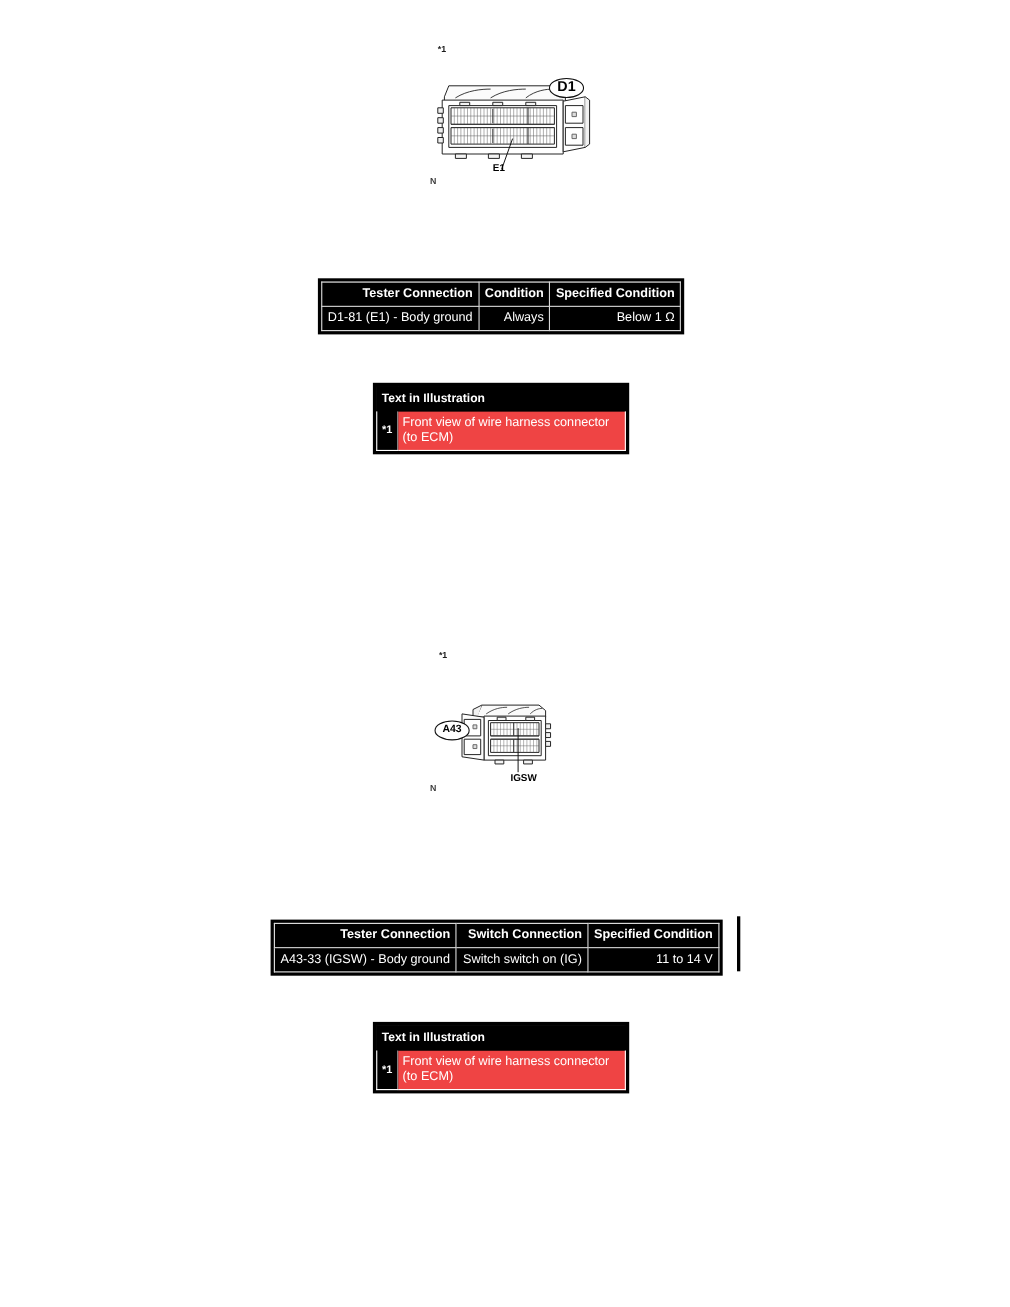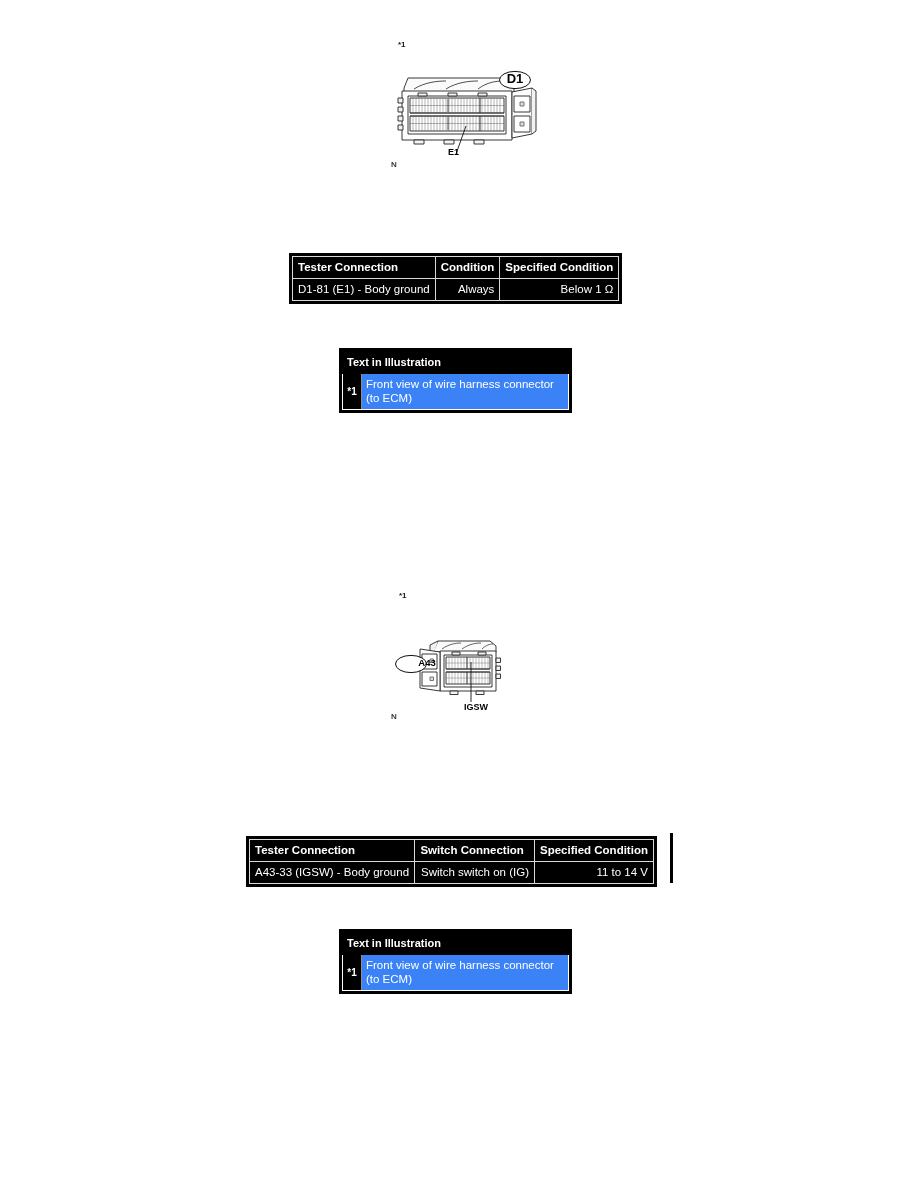--- a/index.html
+++ b/index.html
@@ -63,21 +63,21 @@
     color: #ffffff;
     background: #000000;
     font-size: 11.5px;
     line-height: 14px;
     padding: 3px 5px 4px 5px;
     border: 1px solid #d9d9d9;
     white-space: nowrap;
   }
   table.spec th {
     font-weight: bold;
-    text-align: left;
+    text-align: right;
     margin-left: 43px;
   }
   table.spec td {
     font-weight: normal;
     text-align: left;
   }
   table.spec td.center { text-align: right; }
 
   
   .til-wrap {
@@ -109,21 +109,21 @@
     line-height: 12px;
     width: 16px;
     text-align: center;
     vertical-align: middle;
     border: 1px solid #ffffff;
     border-right: 1px solid #8f8f8f;
     padding: 2px 1px 2px 1px;
   }
   table.til td.body {
     color: #ffffff;
-    background: #3b82f6;
+    background: #ef4444;
     font-size: 11.5px;
     line-height: 14px;
     text-align: left;
     vertical-align: top;
     border: 1px solid #ffffff;
     border-left: none;
     padding: 3px 4px 4px 4px;
   }
 
   
@@ -309,21 +309,21 @@
 
         <path d="M53,26 L53,66" stroke="#111111" stroke-width="0.9"></path>
       </g>
     </svg>
   </div>
 
   <div class="abs" style="left:394px; top:654px; width:34px; height:20px;">
     <svg width="34" height="20" viewBox="0 0 34 20" xmlns="http://www.w3.org/2000/svg">
       <ellipse cx="17" cy="10" rx="15.5" ry="8.6" fill="#ffffff" stroke="#111111" stroke-width="1"></ellipse>
     </svg>
-    <div style="position:absolute; left:16px; top:3px; width:34px; text-align:center;
+    <div style="position:absolute; left:0; top:3px; width:34px; text-align:center;
                 font-size:9.5px; font-weight:bold; line-height:12px;">A43</div>
   </div>
 
   <div class="abs" style="left:464px; top:702px; font-size:9px; font-weight:bold; line-height:11px;">IGSW</div>
 
   <div class="abs n-mark" style="left:391px; top:712px;">N</div>
 
   <div class="spec-table-wrap" style="left:246px; top:836px; width:411px;">
     <table class="spec">
       <thead>

